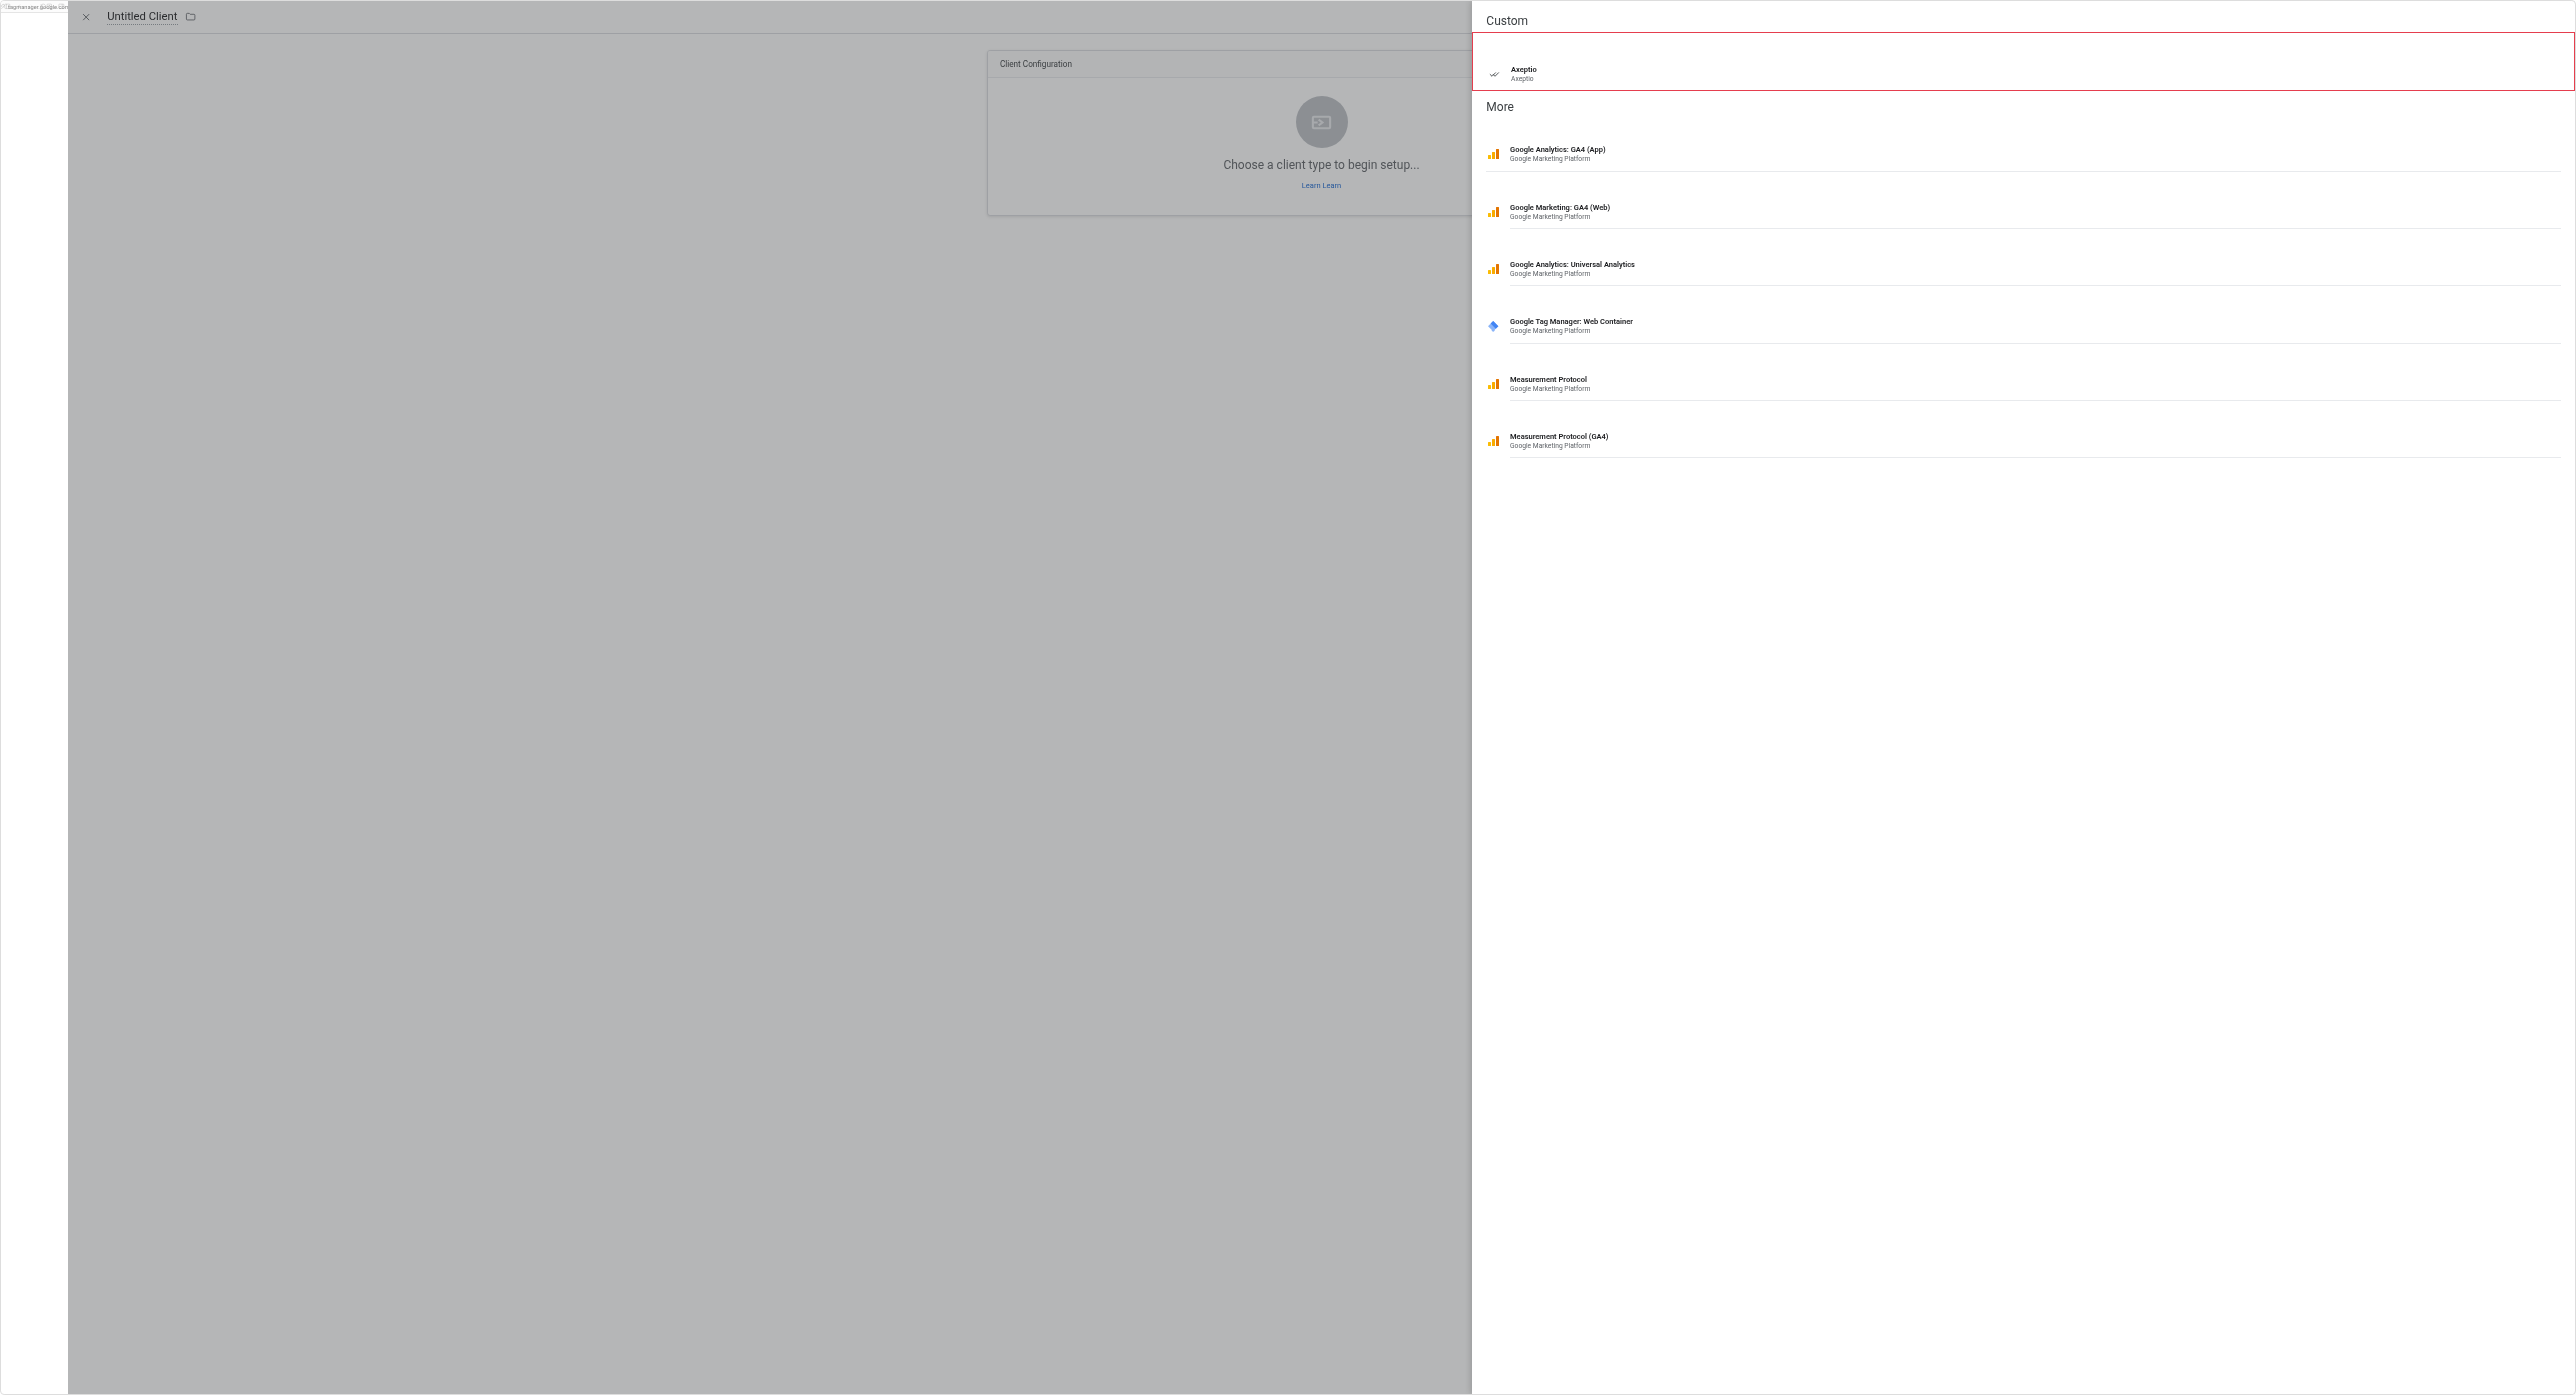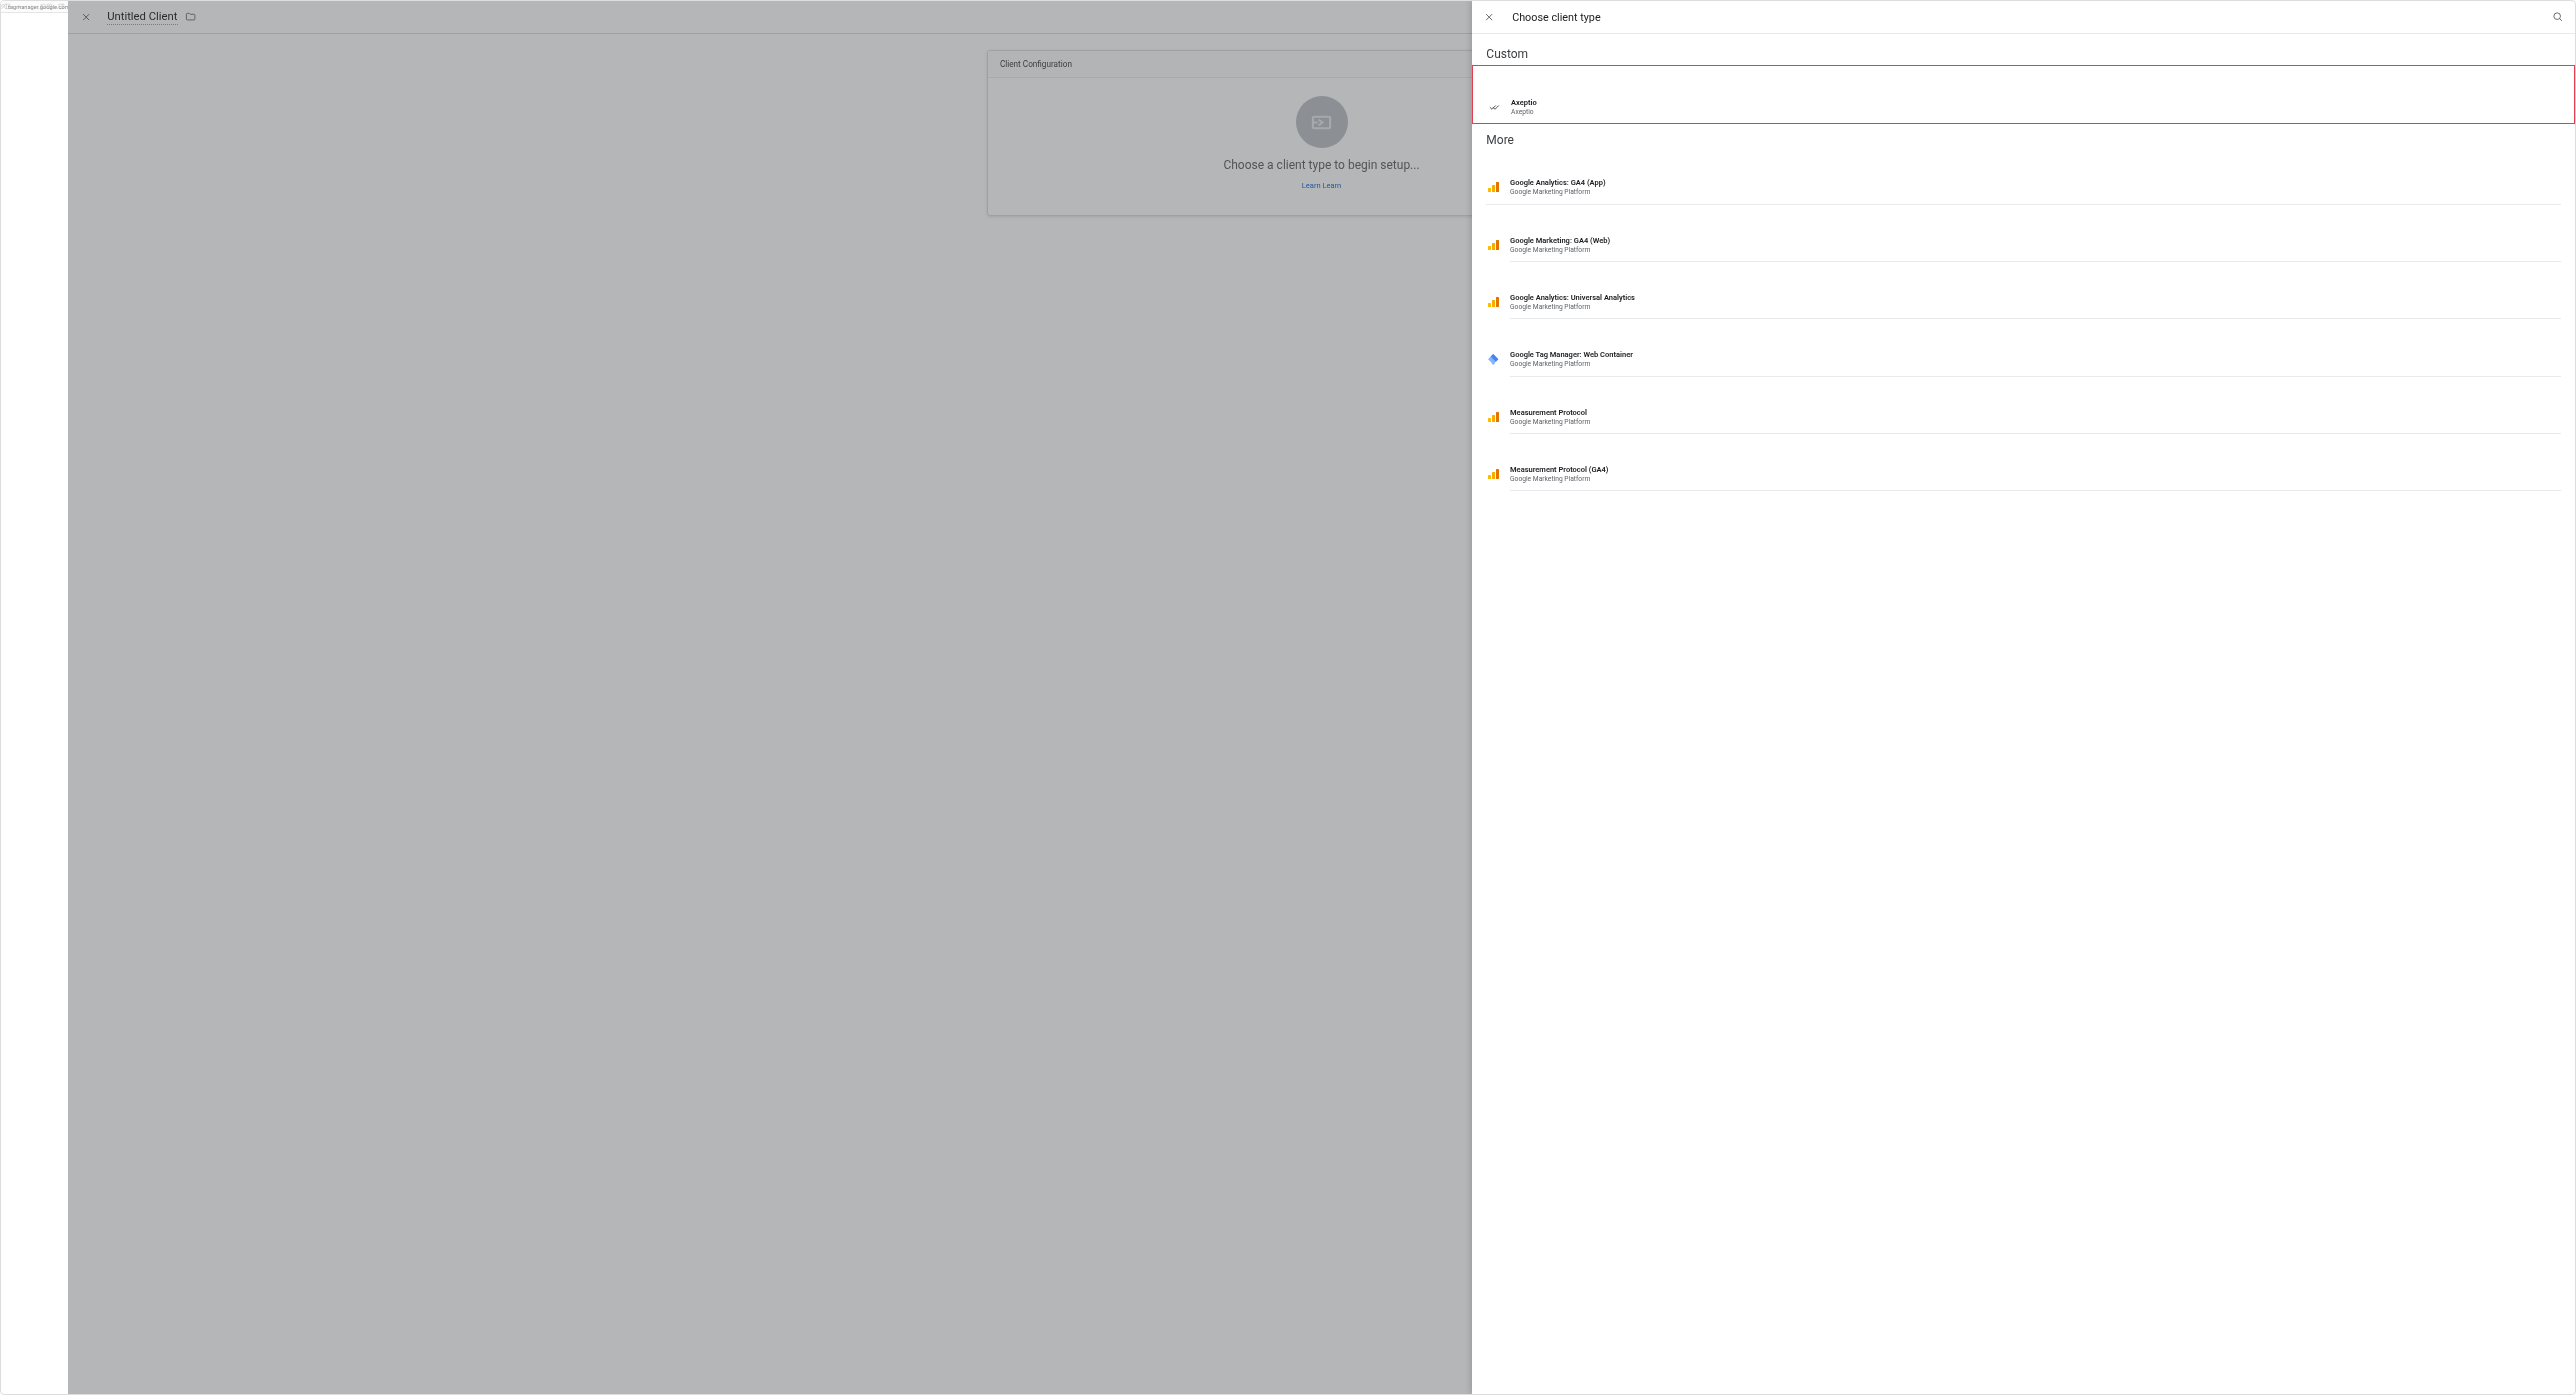--- a/index.html
+++ b/index.html
@@ -271,35 +271,20 @@
           </div>
           <div class="prompt-text">Choose a client type to begin setup...</div>
           <div class="learn-more">Learn Learn</div>
         </div>
       </div>
     </div>
 
     <div class="scrim"></div>
 
     <div class="side-panel">
-      <div class="panel-header">
-        <div class="x-btn">
-          <svg viewBox="0 0 24 24" fill="none">
-              <line x1="5" y1="5" x2="19" y2="19"></line>
-              <line x1="19" y1="5" x2="5" y2="19"></line>
-            </svg>
-        </div>
-        <div class="panel-title">Choose client type</div>
-        <div class="search-btn">
-          <svg viewBox="0 0 24 24">
-              <circle cx="11" cy="11" r="7"></circle>
-              <line x1="21" y1="21" x2="16.2" y2="16.2"></line>
-            </svg>
-        </div>
-      </div>
 
       <div class="panel-body">
         <div class="section-label">Custom</div>
 
         <div class="highlighted-row">
           <div class="type-row">
             <div class="type-icon axeptio-icon">
               <svg viewBox="0 0 24 24">
                   <polyline points="2 12 7 17 16 8"></polyline>
                   <polyline points="9 12 14 17 23 8"></polyline>

